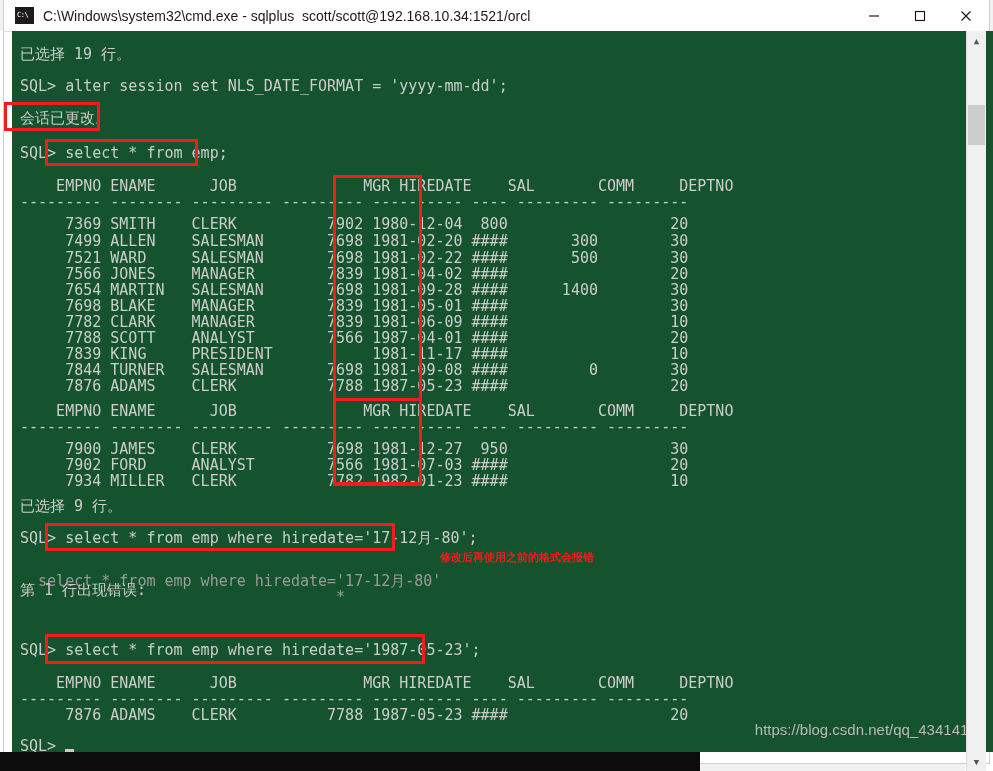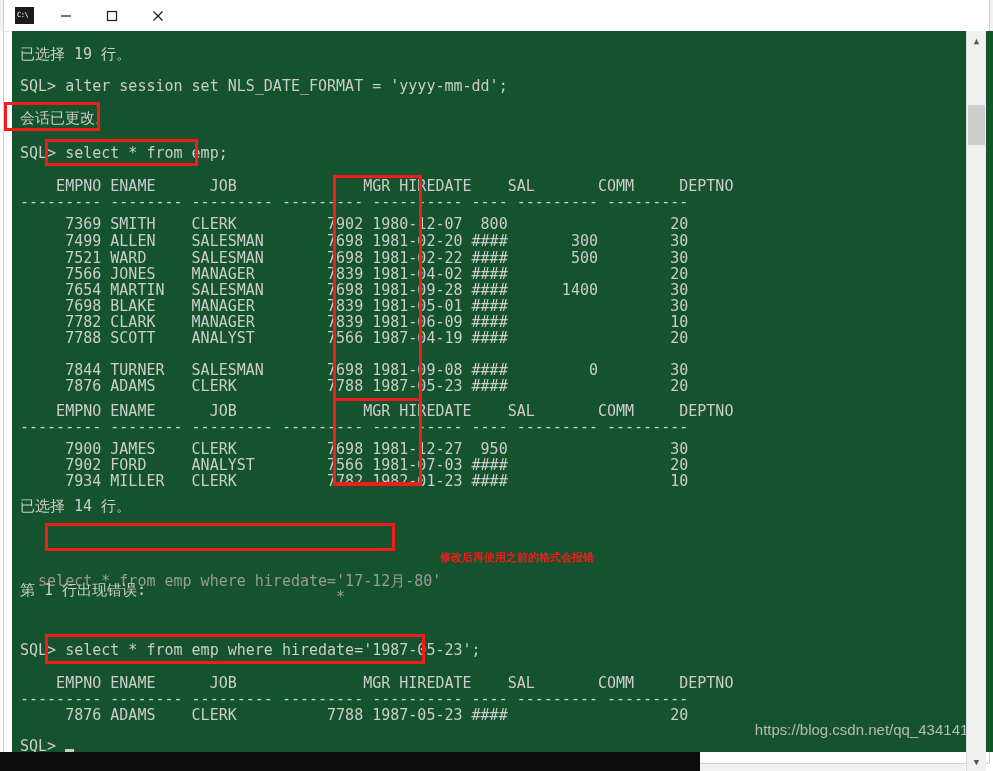--- a/index.html
+++ b/index.html
@@ -227,20 +227,21 @@
 人
 人
 找
 典</div>
 </div>
 
 <div class="window">
 
   <div class="titlebar">
     <div class="title-icon"></div>
+    <div class="title-text">C:\Windows\system32\cmd.exe - sqlplus  scott/scott@192.168.10.34:1521/orcl</div>
     <div class="win-buttons">
       <div class="win-btn">
         <svg width="12" height="12" viewBox="0 0 12 12">
             <line x1="1" y1="6" x2="11" y2="6" stroke="#1b1b1b" stroke-width="1.2"></line>
           </svg>
       </div>
       <div class="win-btn">
         <svg width="12" height="12" viewBox="0 0 12 12">
             <rect x="1.5" y="1.5" width="9" height="9" fill="none" stroke="#1b1b1b" stroke-width="1.2"></rect>
           </svg>
@@ -255,36 +256,38 @@
   </div>
 
   <div class="console">
     <div class="console-inner" id="terminal-lines">
         <div class="tline" style="top: 13px;">已选择 19 行。</div>
         <div class="tline" style="top: 45px;">SQL&gt; alter session set NLS_DATE_FORMAT = 'yyyy-mm-dd';</div>
         <div class="tline" style="top: 77px; text-align: center;">会话已更改。</div>
         <div class="tline" style="top: 112px;">SQL&gt; select * from emp;</div>
         <div class="tline" style="top: 145px;">    EMPNO ENAME      JOB              MGR HIREDATE    SAL       COMM     DEPTNO</div>
         <div class="tline" style="top: 161px;">--------- -------- --------- --------- ---------- ---- --------- ---------</div>
-        <div class="tline" style="top: 183px;">     7369 SMITH    CLERK          7902 1980-12-07  800                  20</div>
+        <div class="tline" style="top: 183px;">     7369 SMITH    CLERK          7902 1980-12-04  800                  20</div>
         <div class="tline" style="top: 200px;">     7499 ALLEN    SALESMAN       7698 1981-02-20 ####       300        30</div>
         <div class="tline" style="top: 217px;">     7521 WARD     SALESMAN       7698 1981-02-22 ####       500        30</div>
         <div class="tline" style="top: 233px;">     7566 JONES    MANAGER        7839 1981-04-02 ####                  20</div>
         <div class="tline" style="top: 249px;">     7654 MARTIN   SALESMAN       7698 1981-09-28 ####      1400        30</div>
         <div class="tline" style="top: 265px;">     7698 BLAKE    MANAGER        7839 1981-05-01 ####                  30</div>
         <div class="tline" style="top: 281px;">     7782 CLARK    MANAGER        7839 1981-06-09 ####                  10</div>
-        <div class="tline" style="top: 297px;">     7788 SCOTT    ANALYST        7566 1987-04-19 ####                  20</div>
+        <div class="tline" style="top: 297px;">     7788 SCOTT    ANALYST        7566 1987-04-01 ####                  20</div>
+        <div class="tline" style="top: 313px;">     7839 KING     PRESIDENT           1981-11-17 ####                  10</div>
         <div class="tline" style="top: 329px;">     7844 TURNER   SALESMAN       7698 1981-09-08 ####         0        30</div>
         <div class="tline" style="top: 345px;">     7876 ADAMS    CLERK          7788 1987-05-23 ####                  20</div>
         <div class="tline" style="top: 370px;">    EMPNO ENAME      JOB              MGR HIREDATE    SAL       COMM     DEPTNO</div>
         <div class="tline" style="top: 386px;">--------- -------- --------- --------- ---------- ---- --------- ---------</div>
         <div class="tline" style="top: 408px;">     7900 JAMES    CLERK          7698 1981-12-27  950                  30</div>
         <div class="tline" style="top: 424px;">     7902 FORD     ANALYST        7566 1981-07-03 ####                  20</div>
         <div class="tline" style="top: 440px;">     7934 MILLER   CLERK          7782 1982-01-23 ####                  10</div>
-        <div class="tline" style="top: 465px;">已选择 14 行。</div>
+        <div class="tline" style="top: 465px;">已选择 9 行。</div>
+        <div class="tline" style="top: 497px;">SQL&gt; select * from emp where hiredate='17-12月-80';</div>
         <div class="tline dim" style="top: 520px;">  select * from emp where hiredate='17-12月-80'</div>
         <div class="tline dim" style="top: 536px;">                                   *</div>
         <div class="tline" style="top: 549px;">第 1 行出现错误:</div>
         <div class="tline" style="top: 609px;">SQL&gt; select * from emp where hiredate='1987-05-23';</div>
         <div class="tline" style="top: 642px;">    EMPNO ENAME      JOB              MGR HIREDATE    SAL       COMM     DEPTNO</div>
         <div class="tline" style="top: 658px;">--------- -------- --------- --------- ---------- ---- --------- ---------</div>
         <div class="tline" style="top: 674px;">     7876 ADAMS    CLERK          7788 1987-05-23 ####                  20</div>
         <div class="tline" style="top: 705px;">SQL&gt;</div>
         <div class="cursor" style="left: 53px; top: 718px;"></div>
       </div>

